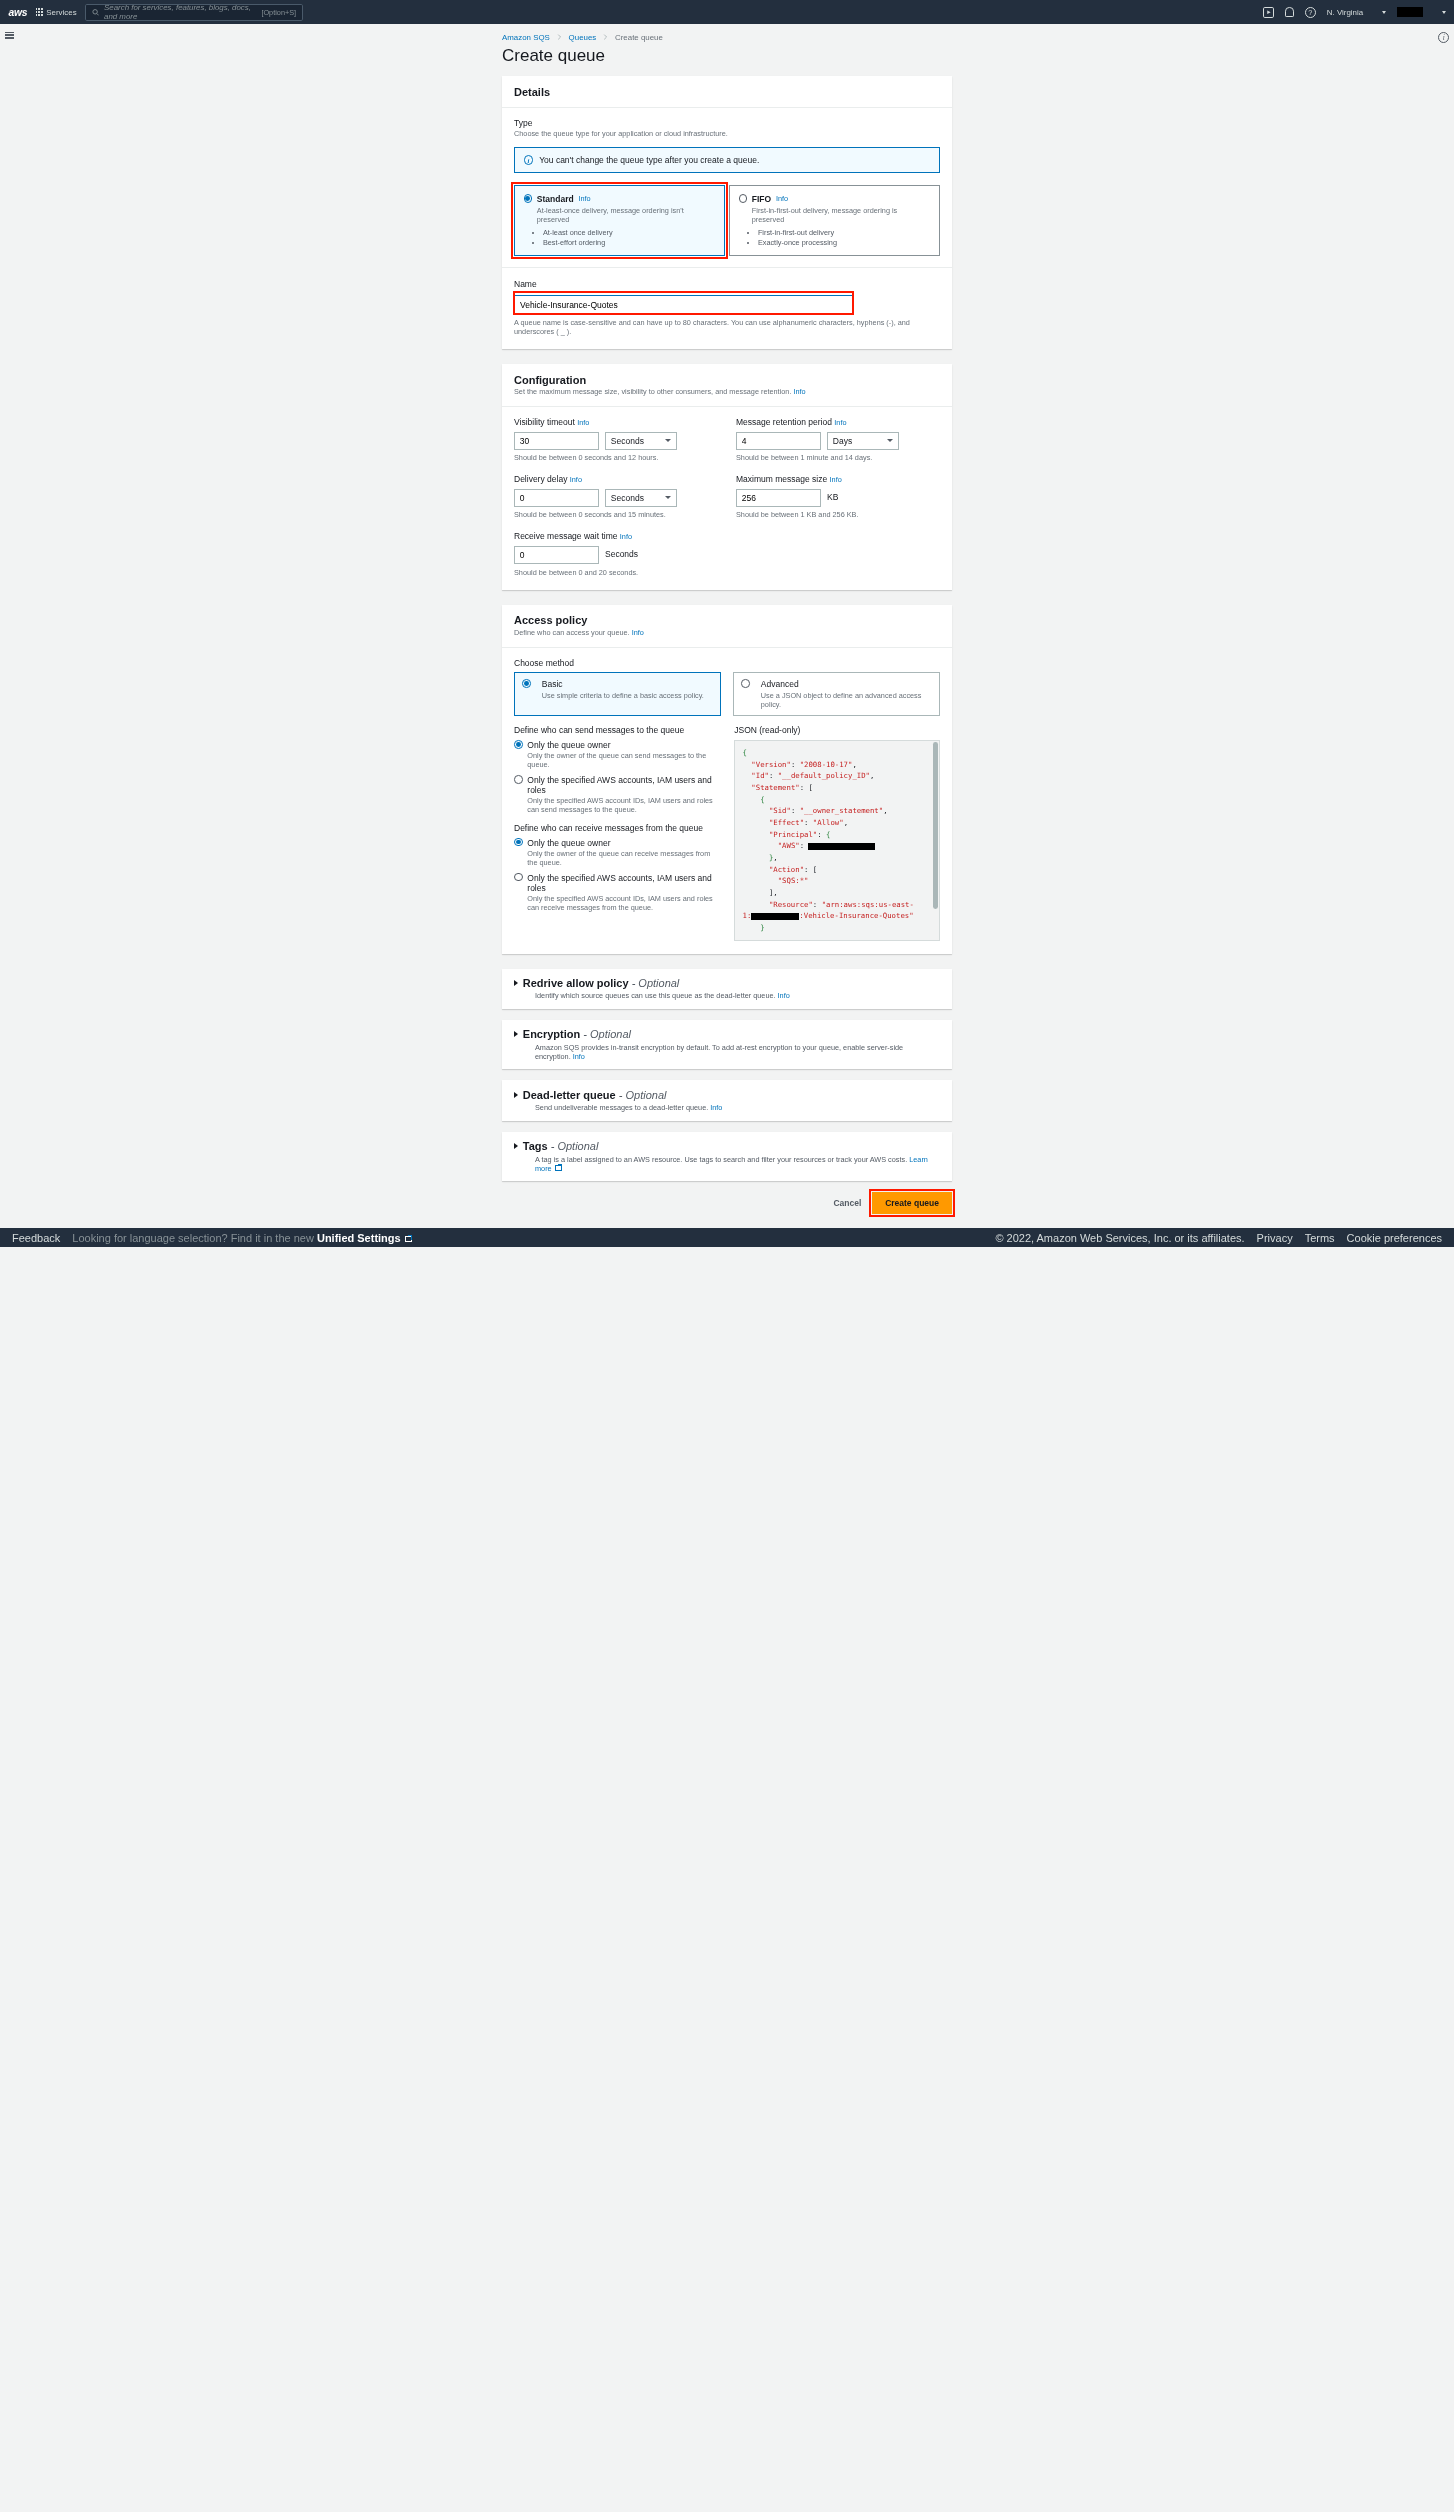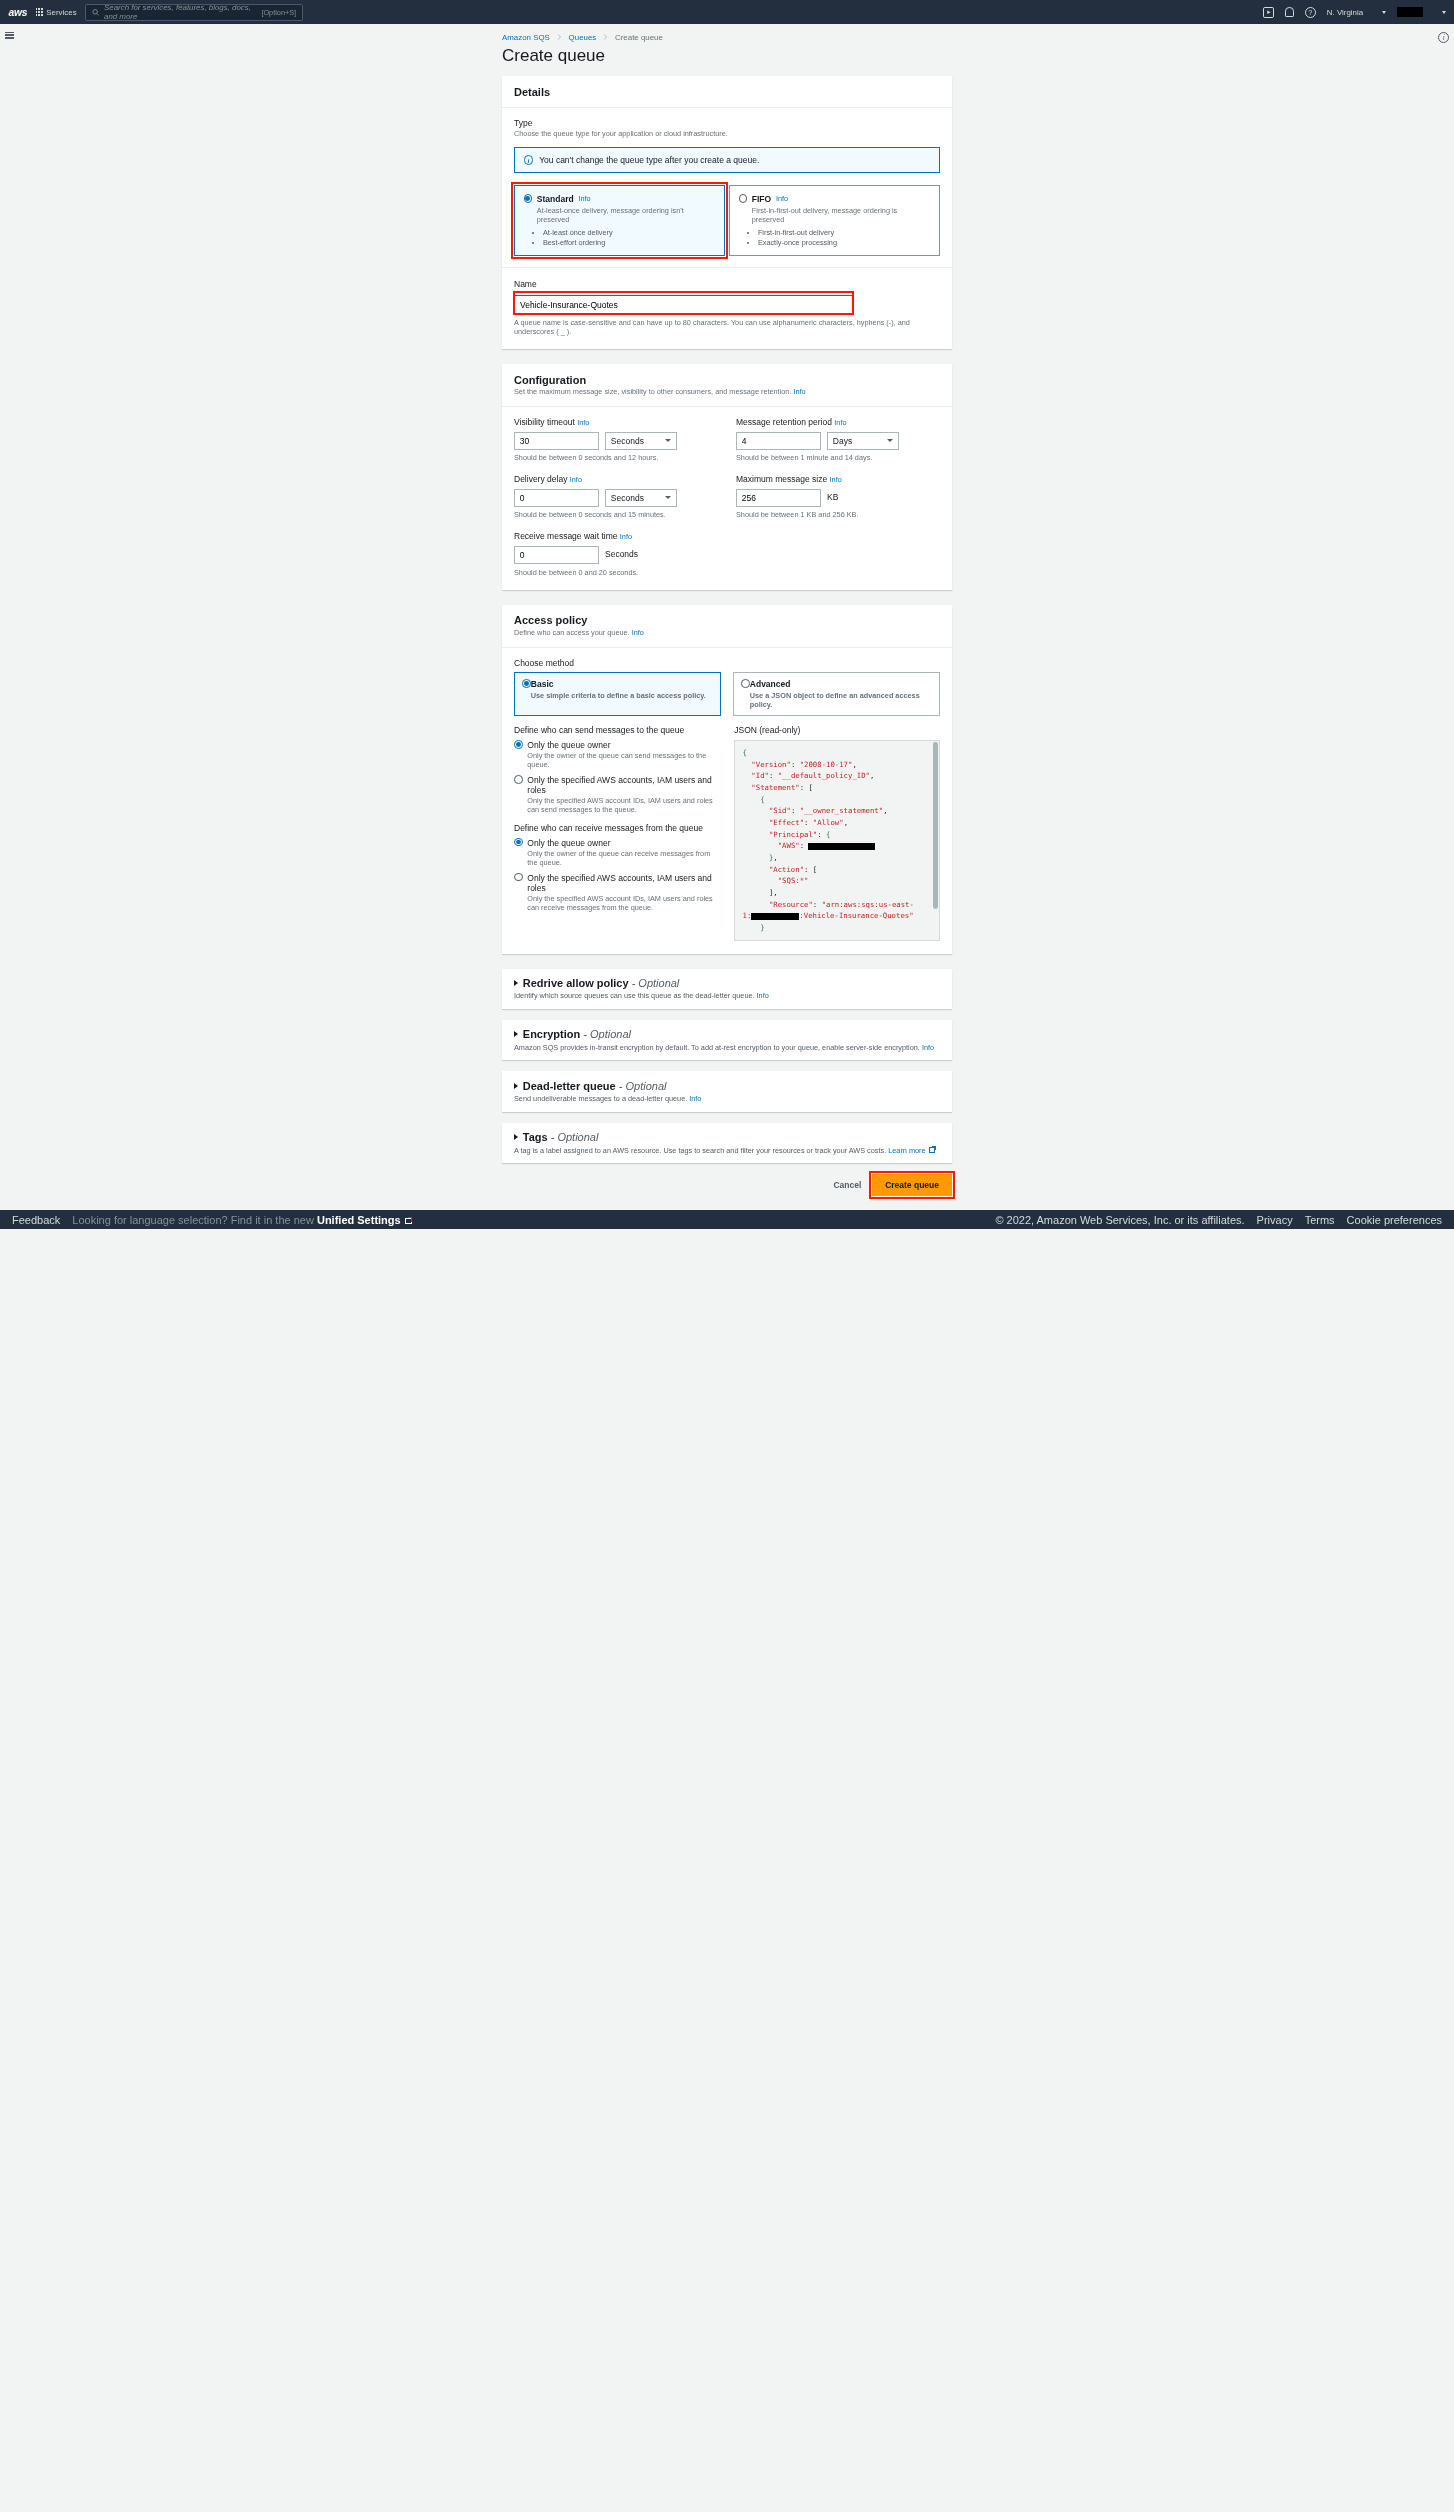--- a/index.html
+++ b/index.html
@@ -67,42 +67,42 @@
 .config-grid { display: grid; grid-template-columns: 1fr 1fr; gap: 12px 18px; }
 .field-row { display: flex; gap: 6px; margin: 4.8px 0 3.6px; }
 .num-input { width: 85px; border: 0.6px solid #aab7b8; padding: 3px 4.8px; font-size: 8.5px; }
 .select { width: 72px; border: 0.6px solid #aab7b8; padding: 3px 4.8px; font-size: 8.5px; display:flex; justify-content:space-between; align-items:center; background:#fff; cursor:pointer; }
 .select-caret { width:0;height:0;border-left:3px solid transparent;border-right:3px solid transparent;border-top:3.6px solid #545b64; }
 .unit-text { padding: 3px 0; font-size: 8.5px; }
 
 .method-row { display: flex; gap: 12px; margin-top: 4.8px; }
 .method-card { flex: 1; border: 0.6px solid #aab7b8; padding: 6px 7.3px; }
 .method-card.selected { background: #f1faff; border-color: #0073bb; }
-.method-card .radio-row { display: flex; gap: 0; align-items: flex-start; font-weight: bold; }
+.method-card .radio-row { display: flex; gap: 11px; align-items: flex-start; }
 .method-txt { font-size: 8.5px; }
 .method-sub { font-size: 7.3px; color: #687078; margin-top: 1.2px; }
 
 .access-grid { display: grid; grid-template-columns: 1fr 1fr; gap: 14.5px; margin-top: 9.7px; }
 .radio-option { display: flex; gap: 4.8px; align-items: flex-start; margin-bottom: 6px; }
 .radio-option .opt-label { font-size: 8.5px; }
 .radio-option .opt-sub { font-size: 7.3px; color: #687078; margin-top: 1.2px; }
 
 .code-box { background: #f2f3f3; border:0.6px solid #d5dbdb; padding: 6px 7.3px; font-family: Menlo, Monaco, Consolas, monospace; font-size: 7.3px; line-height: 1.6; position: relative; overflow: auto; }
 .code-box .scroll-track { position: absolute; right: 1.2px; top: 1.2px; width: 4.8px; height: 84%; background: #aab7b8; border-radius: 2.4px; }
 .json-key { color: #c41d1d; }
 .json-str { color: #c41d1d; }
 .json-punc { color: #16191f; }
 .json-brace { color: #2e8540; }
 .redact { background: #000; display: inline-block; height: 7.3px; vertical-align: middle; }
 
 .expandable { background: #fff; box-shadow: 0 0.6px 0.6px rgba(0,0,0,0.1), 0 0.6px 1.8px rgba(0,0,0,0.08); margin-bottom: 11px; padding: 8.5px 12px; }
 .exp-header { display: flex; align-items: center; gap: 4.8px; cursor: pointer; }
 .exp-title { font-size: 11px; font-weight: 700; }
 .exp-opt { font-style: italic; font-weight: 400; color: #545b64; }
-.exp-sub { font-size: 7.3px; color: #545b64; margin-top: 2.4px; }
+.exp-sub { font-size: 7.3px; color: #545b64; margin-top: 2.4px; margin-left: 21px; }
 .tri-right { width: 0; height: 0; border-top: 3.6px solid transparent; border-bottom: 3.6px solid transparent; border-left: 4.8px solid #16191f; }
 .ext-icon { display:inline-block; width:6.7px; height:6.7px; border:0.8px solid #0073bb; position:relative; margin-left:1.2px; vertical-align:-0.6px; }
 .ext-icon::after { content:''; position:absolute; top:-1.8px; right:-1.8px; width:3.6px; height:3.6px; border-top:0.9px solid #0073bb; border-right:0.9px solid #0073bb; }
 
 .action-row { display: flex; justify-content: flex-end; gap: 8.5px; align-items: center; margin-top: 3.6px; }
 .btn-cancel { background: none; border: none; font-size: 8.5px; font-weight: 700; color: #545b64; cursor: pointer; padding: 4.8px 2.4px; }
 .btn-primary { background: #ff9900; border: 0.6px solid #ff9900; color: #16191f; font-weight: 700; padding: 4.8px 12px; font-size: 8.5px; cursor: pointer; outline: 2.4px solid #ff1900; outline-offset: 1.8px; }
 
 .footer { background: #232f3e; color: #d5dbdb; font-size: 11px; padding: 3.6px 12px; display: flex; align-items: center; gap: 12px; }
 .footer .spacer { flex: 1; }

